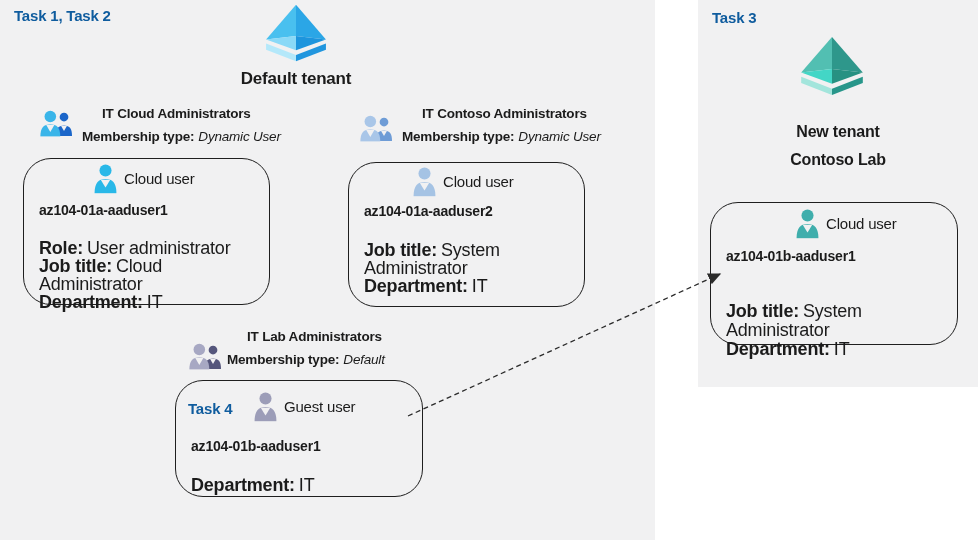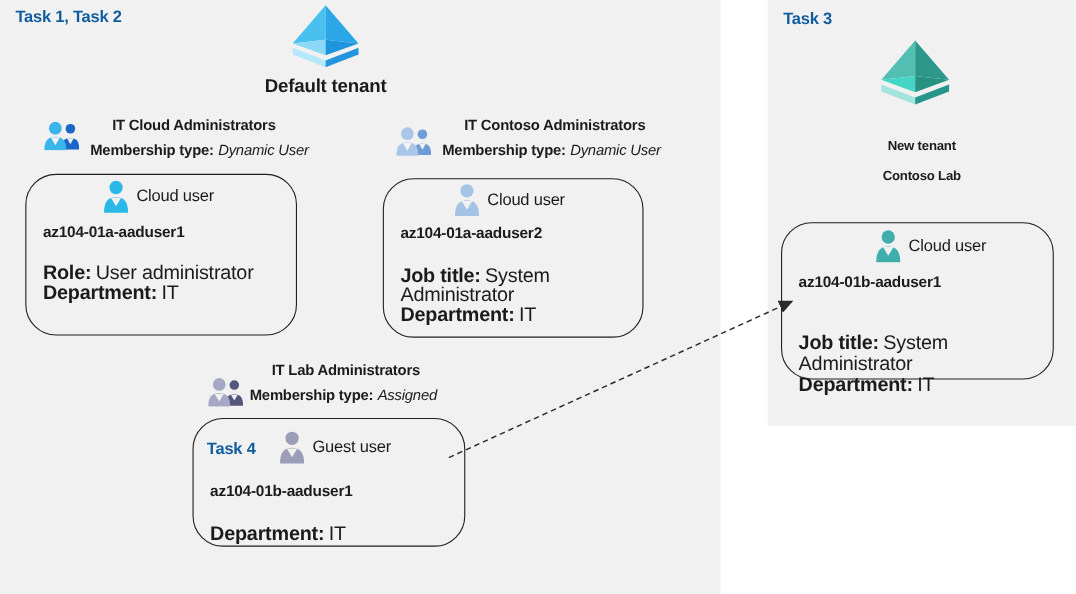--- a/index.html
+++ b/index.html
@@ -14,21 +14,21 @@
   .task-label { position:absolute; font-weight:bold; font-size:15px; color:var(--task-blue,#0f5c9e); }
   #task12 { left:14px; top:7px; }
   #task3  { left:712px; top:9px; }
 
   .aad-icon { position:absolute; }
   #aad-blue { left:262px; top:4px;  width:68px; height:60px; }
   #aad-teal { left:797px; top:36px; width:70px; height:62px; }
 
   .tenant-title { position:absolute; font-weight:bold; font-size:17px; text-align:center; color:var(--ink); }
   #default-tenant { left:216px; top:69px; width:160px; }
-  #new-tenant { left:698px; top:118px; width:280px; font-size:12px; line-height:28px; }
+  #new-tenant { left:698px; top:118px; width:280px; font-size:16px; line-height:28px; }
 
   .group { position:absolute; font-size:13.5px; }
   .gtitle { font-weight:bold; margin-bottom:8px;margin-left:20px; }
   .gmem .lbl { font-weight:bold; }
   .gmem .val { margin-left:4px;font-style:italic; }
   #group1 { left:82px;  top:106px; }
   #group2 { left:402px; top:106px; }
   #group3 { left:227px; top:329px; }
 
   .gicon { position:absolute; width:32px; height:28px; }
@@ -131,34 +131,35 @@
       <span class="lbl">Membership type:</span><span class="val">Dynamic User</span>
     </div>
   </div>
 
   <svg class="gicon" id="gicon3" viewBox="0 0 36 31" style="--gf:var(--group3-front);--gb:var(--group3-back)">
       <use href="#sym-group"></use>
     </svg>
   <div class="group" id="group3">
     <div class="gtitle">IT Lab Administrators</div>
     <div class="gmem">
-      <span class="lbl">Membership type:</span><span class="val">Assigned</span>
+      <span class="lbl">Membership type:</span><span class="val">Default</span>
     </div>
   </div>
 
   <div class="card" id="card1">
     <div class="user-row">
       <svg class="uicon" viewBox="0 0 24 32" style="--uc:var(--user-cyan)">
           <use href="#sym-user"></use>
         </svg>
       <span class="utype">Cloud user</span>
     </div>
     <div class="uname">az104-01a-aaduser1</div>
     <div class="fields">
       <div class="fline"><span class="fl">Role:</span><span class="fv">User administrator</span></div>
+      <div class="fline"><span class="fl">Job title:</span><span class="fv">Cloud Administrator</span></div>
       <div class="fline"><span class="fl">Department:</span><span class="fv">IT</span></div>
     </div>
   </div>
 
   <div class="card" id="card2">
     <div class="user-row">
       <svg class="uicon" viewBox="0 0 24 32" style="--uc:var(--user-steel)">
           <use href="#sym-user"></use>
         </svg>
       <span class="utype">Cloud user</span>

